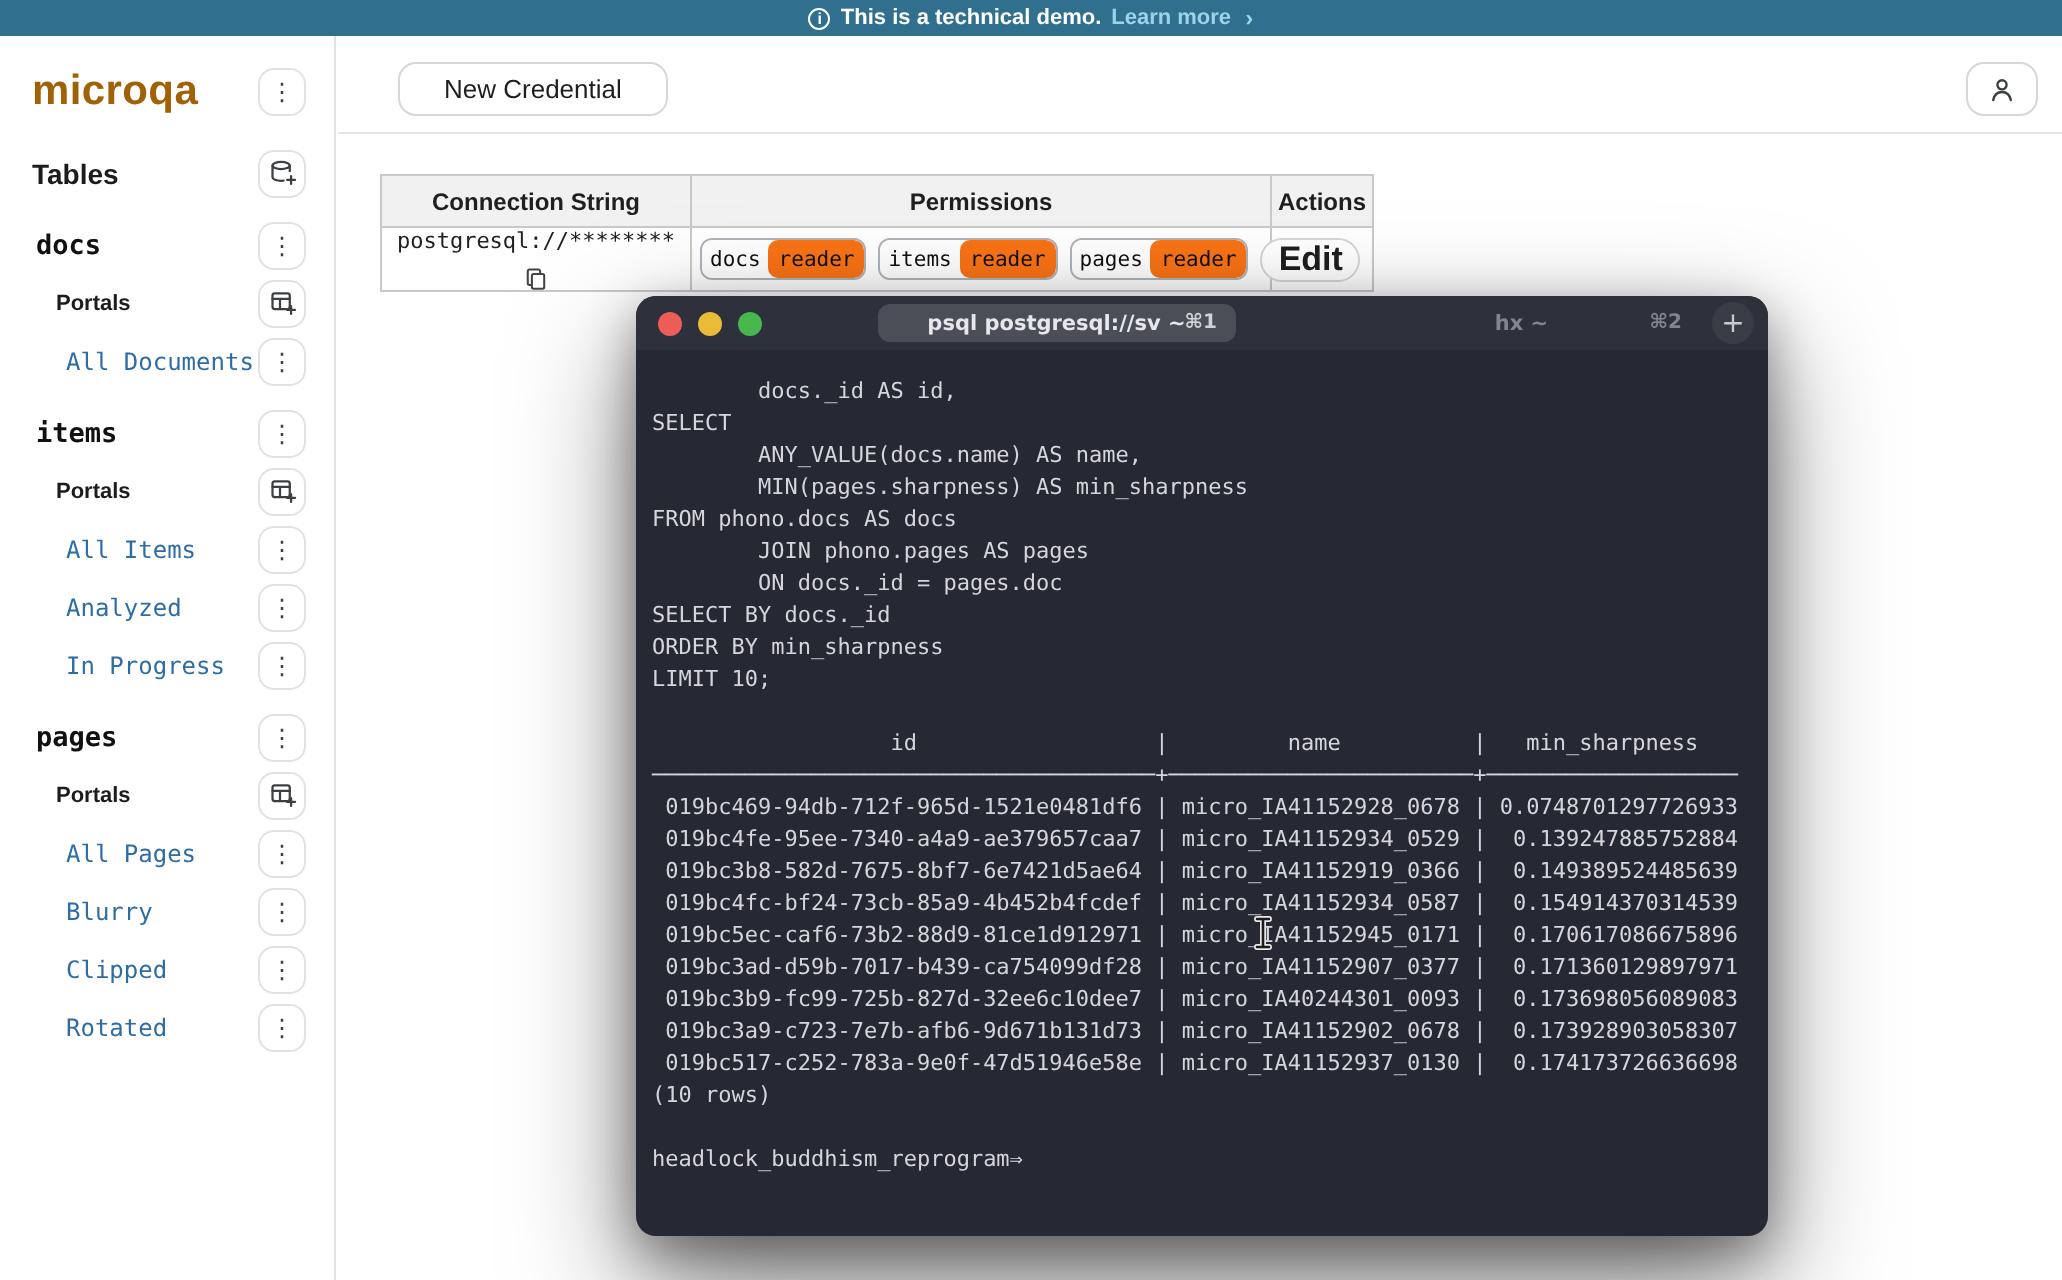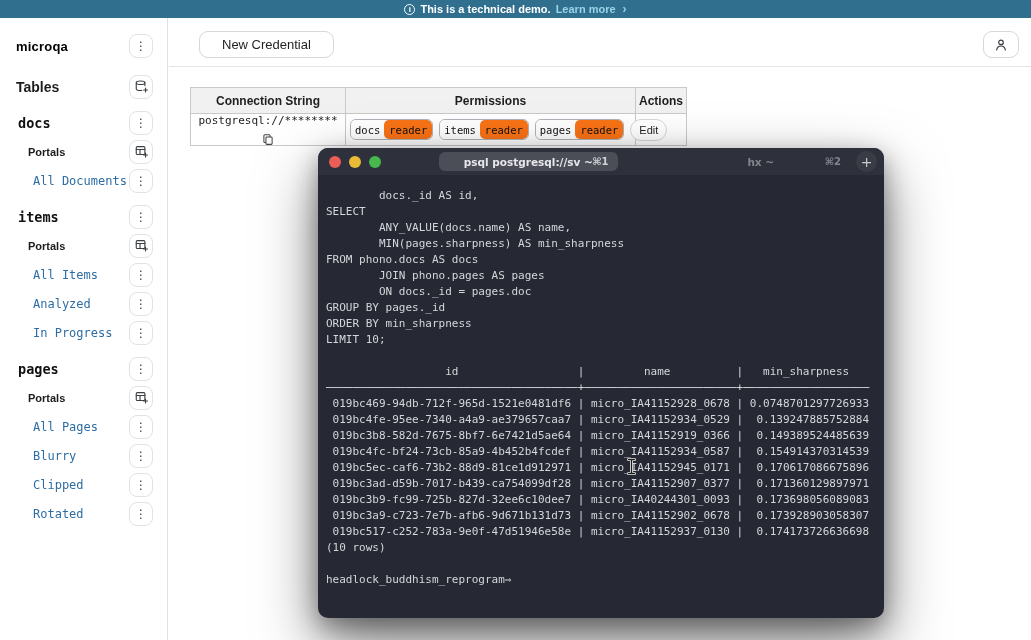--- a/index.html
+++ b/index.html
@@ -15,21 +15,21 @@
                font-size:8px; font-weight:bold; font-style:normal; }
   .banner-link { color:#9bd3e8; cursor:pointer; }
   .banner-chevron { color:#9bd3e8; font-size:12px; margin-left:2px; }
 
   
   .sidebar { position:absolute; top:18px; left:0; width:168px; height:622px;
              background:#fff; border-right:1px solid #e1e1e1; }
   .side-row { display:flex; align-items:center; justify-content:space-between;
               height:29px; padding:0 14px 0 16px; }
   .app-row { height:36px; margin-top:10px; margin-bottom:8px; }
-  .app-name { font-size:13px; font-weight:bold; color:#000000; letter-spacing:.2px; }
+  .app-name { font-size:21px; font-weight:bold; color:#a16207; letter-spacing:.2px; }
   .tables-row { margin-bottom:2px; }
   .tables-label { font-size:14px; font-weight:bold; color:#1c1c1c; }
   .table-row { margin-top:7px; padding-left:18px; }
   .table-name { font-family:"DejaVu Sans Mono", monospace; font-size:13.5px; font-weight:bold; color:#111; }
   .portals-row { padding-left:28px; }
   .portals-label { font-size:11px; font-weight:bold; color:#1c1c1c; }
   .portal-row { padding-left:33px; }
   .portal-link { font-family:"DejaVu Sans Mono", monospace; font-size:12px; color:#2e6da4; cursor:pointer; }
   .icon-btn { width:24px; height:24px; border:1px solid #e0e2e6; border-radius:8px;
               background:#fff; display:flex; align-items:center; justify-content:center;
@@ -60,21 +60,21 @@
   .conn-str { font-family:"DejaVu Sans Mono", monospace; font-size:11px; color:#222; }
   .copy-btn { background:none; border:none; cursor:pointer; display:flex; padding:0; }
   .perm-cell { padding-left:4px; gap:6px; }
   .perm-chip { display:inline-flex; align-items:stretch; border:1px solid #aeb3ba; border-radius:6px;
                overflow:hidden; font-family:"DejaVu Sans Mono", monospace; font-size:10.5px; color:#111;
                height:21px; background:#fff; }
   .perm-table { display:flex; align-items:center; padding:0 4px; background:#fff; }
   .perm-role { display:flex; align-items:center; padding:0 5px; background:#f97316;
                border-radius:5px; cursor:pointer; }
   .edit-btn { height:22px; padding:0 8px; background:#fff; border:1px solid #d5d7db;
-              border-radius:11px; font-size:11px; color:#1f1f1f; cursor:pointer; }
+              border-radius:11px; font-size:17px; color:#1f1f1f; cursor:pointer;font-weight:bold; }
 
   
   .terminal { position:absolute; left:318px; top:148px; width:566px; height:470px;
               background:#262934; border-radius:10px; z-index:20;
               box-shadow:0 25px 60px rgba(0,0,0,.5), 0 8px 25px rgba(0,0,0,.35); }
   .titlebar { height:27px; background:#2e313b; border-radius:10px 10px 0 0;
               display:flex; align-items:center; padding:0 7px 0 11px;
               font-family:"DejaVu Sans", sans-serif; }
   .lights { display:flex; gap:8px; margin-right:10px; }
   .light { width:12px; height:12px; border-radius:50%; cursor:pointer; }
@@ -289,21 +289,21 @@
     <button class="plus-btn">+</button>
   </div>
   <div class="term-body" id="terminal-lines">
       <div class="tline">        docs._id AS id,</div>
       <div class="tline">SELECT</div>
       <div class="tline">        ANY_VALUE(docs.name) AS name,</div>
       <div class="tline">        MIN(pages.sharpness) AS min_sharpness</div>
       <div class="tline">FROM phono.docs AS docs</div>
       <div class="tline">        JOIN phono.pages AS pages</div>
       <div class="tline">        ON docs._id = pages.doc</div>
-      <div class="tline">GROUP BY pages._id</div>
+      <div class="tline">SELECT BY docs._id</div>
       <div class="tline">ORDER BY min_sharpness</div>
       <div class="tline">LIMIT 10;</div>
       <div class="tline">&nbsp;</div>
       <div class="tline">                  id                  |         name          |   min_sharpness   </div>
       <div class="tline">──────────────────────────────────────+───────────────────────+───────────────────</div>
       <div class="tline"> 019bc469-94db-712f-965d-1521e0481df6 | micro_IA41152928_0678 | 0.0748701297726933</div>
       <div class="tline"> 019bc4fe-95ee-7340-a4a9-ae379657caa7 | micro_IA41152934_0529 |  0.139247885752884</div>
       <div class="tline"> 019bc3b8-582d-7675-8bf7-6e7421d5ae64 | micro_IA41152919_0366 |  0.149389524485639</div>
       <div class="tline"> 019bc4fc-bf24-73cb-85a9-4b452b4fcdef | micro_IA41152934_0587 |  0.154914370314539</div>
       <div class="tline"> 019bc5ec-caf6-73b2-88d9-81ce1d912971 | micro_IA41152945_0171 |  0.170617086675896</div>

